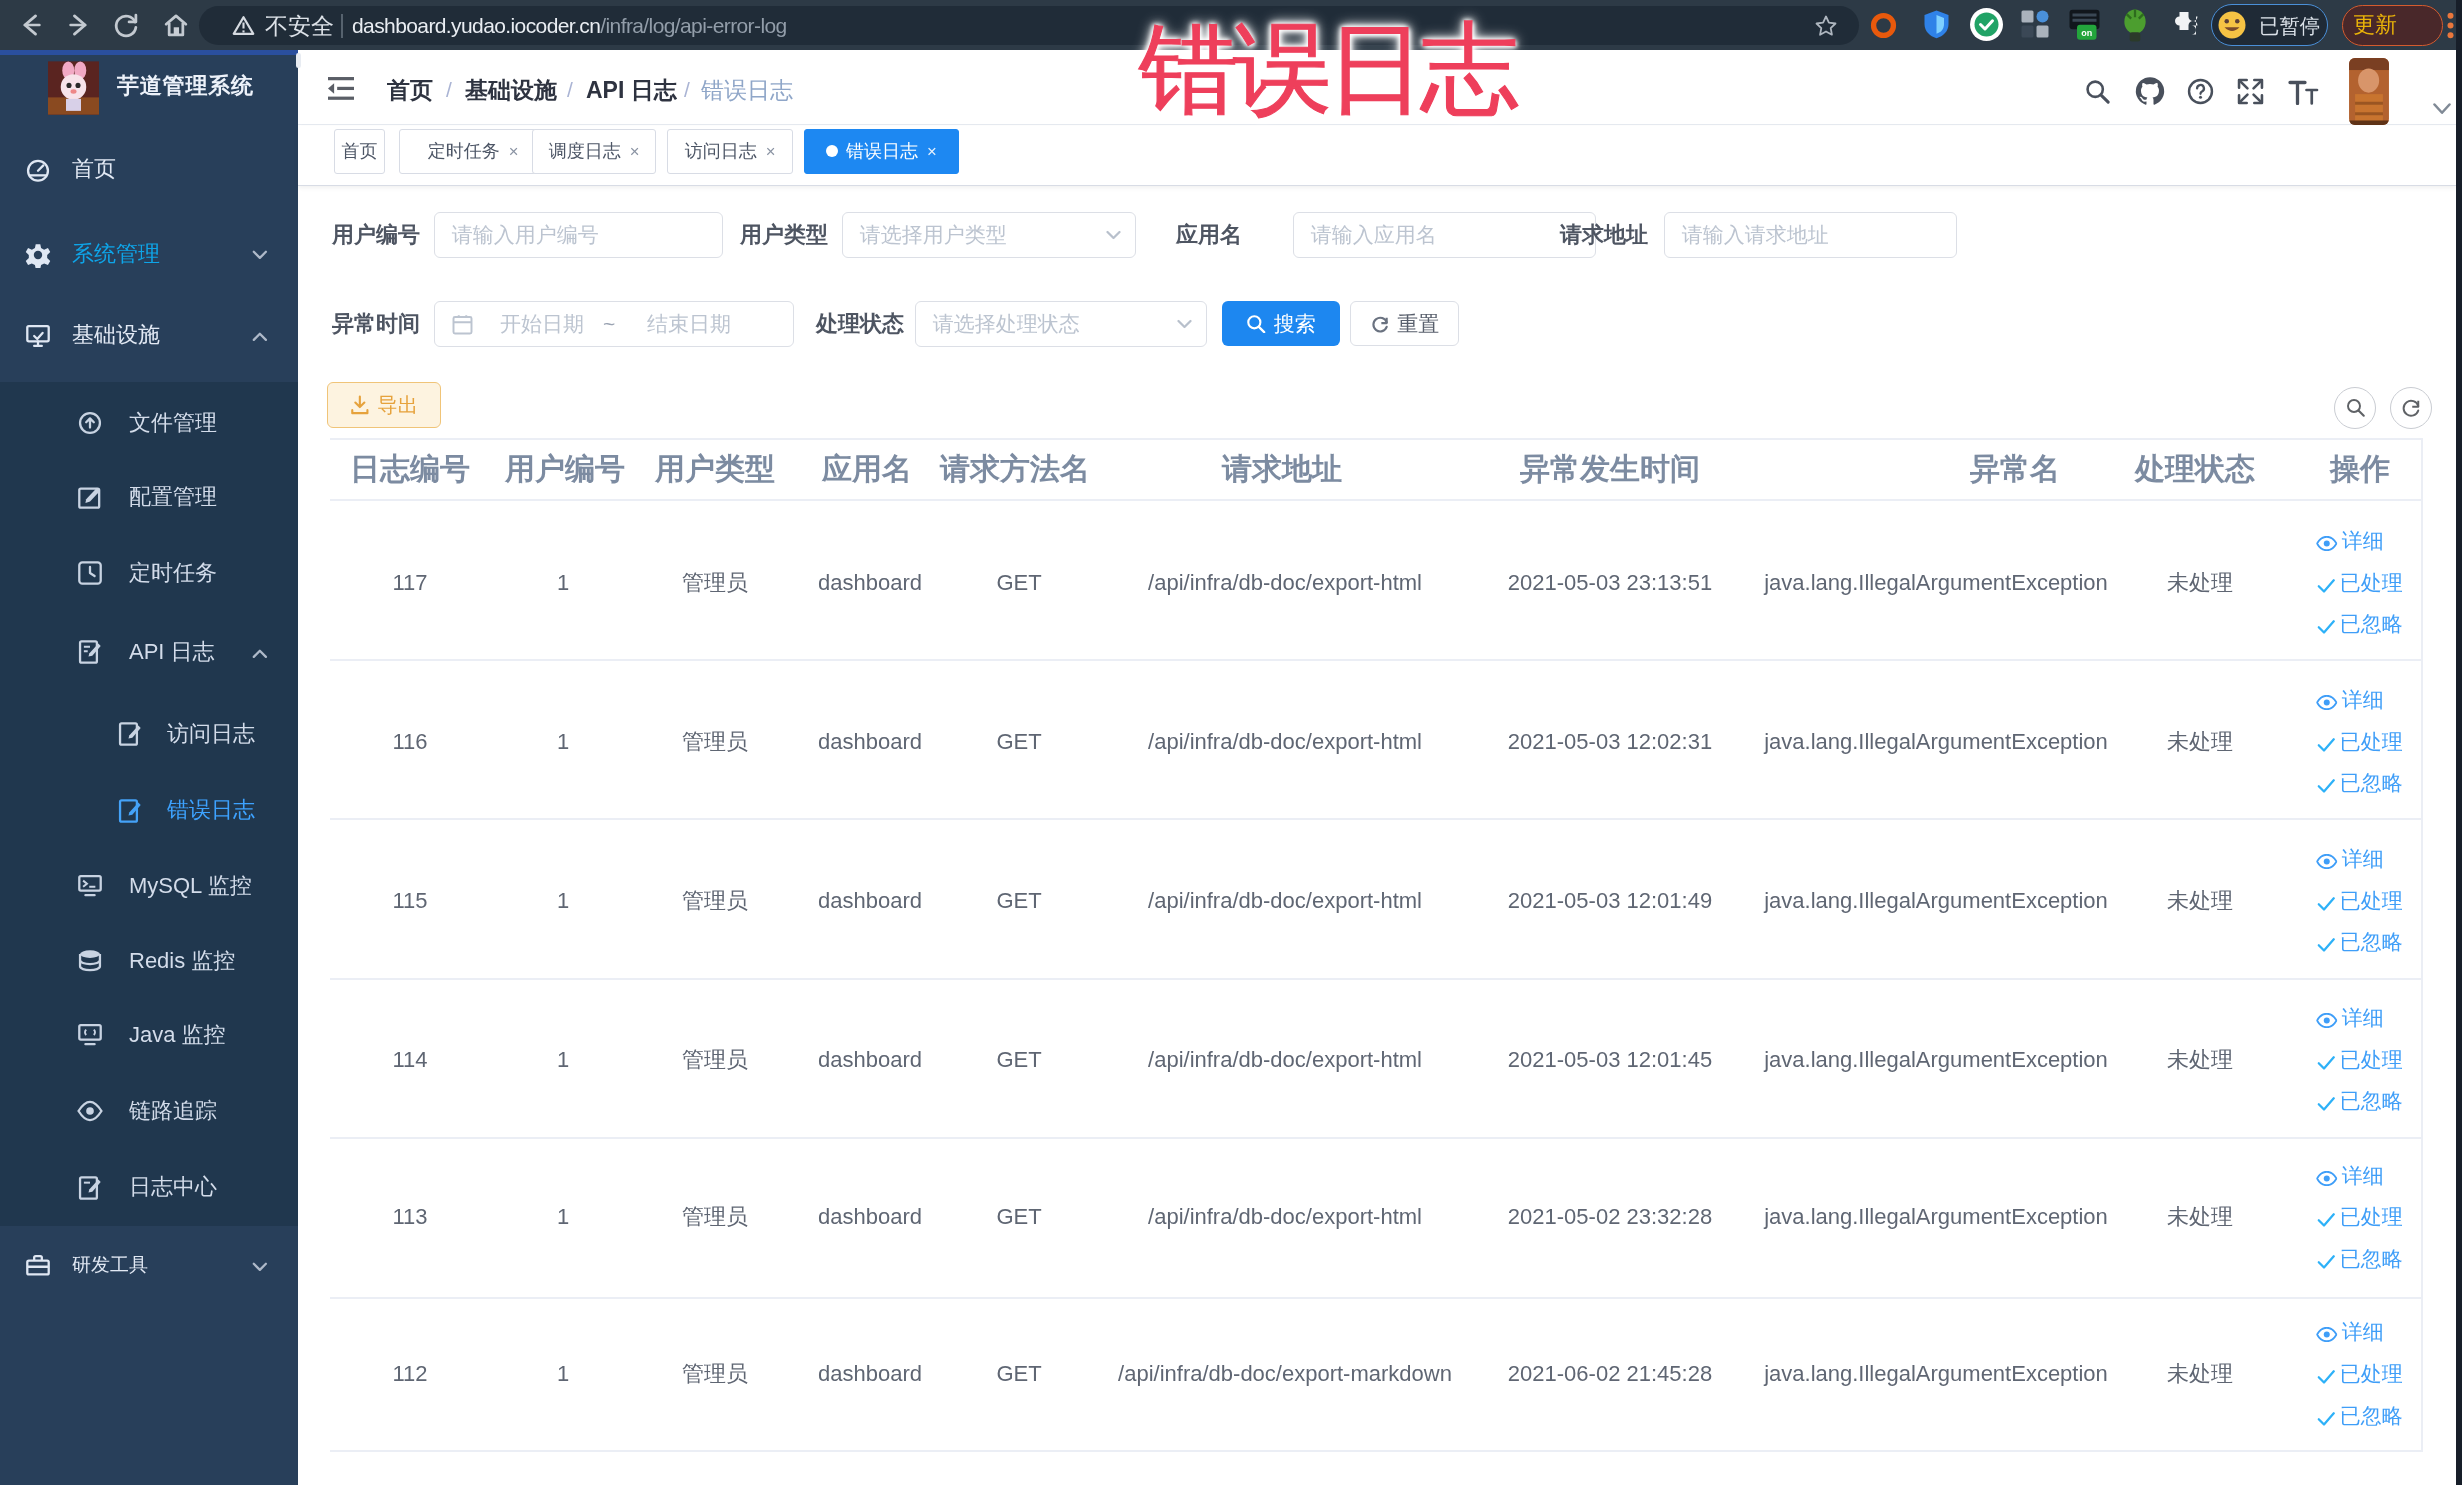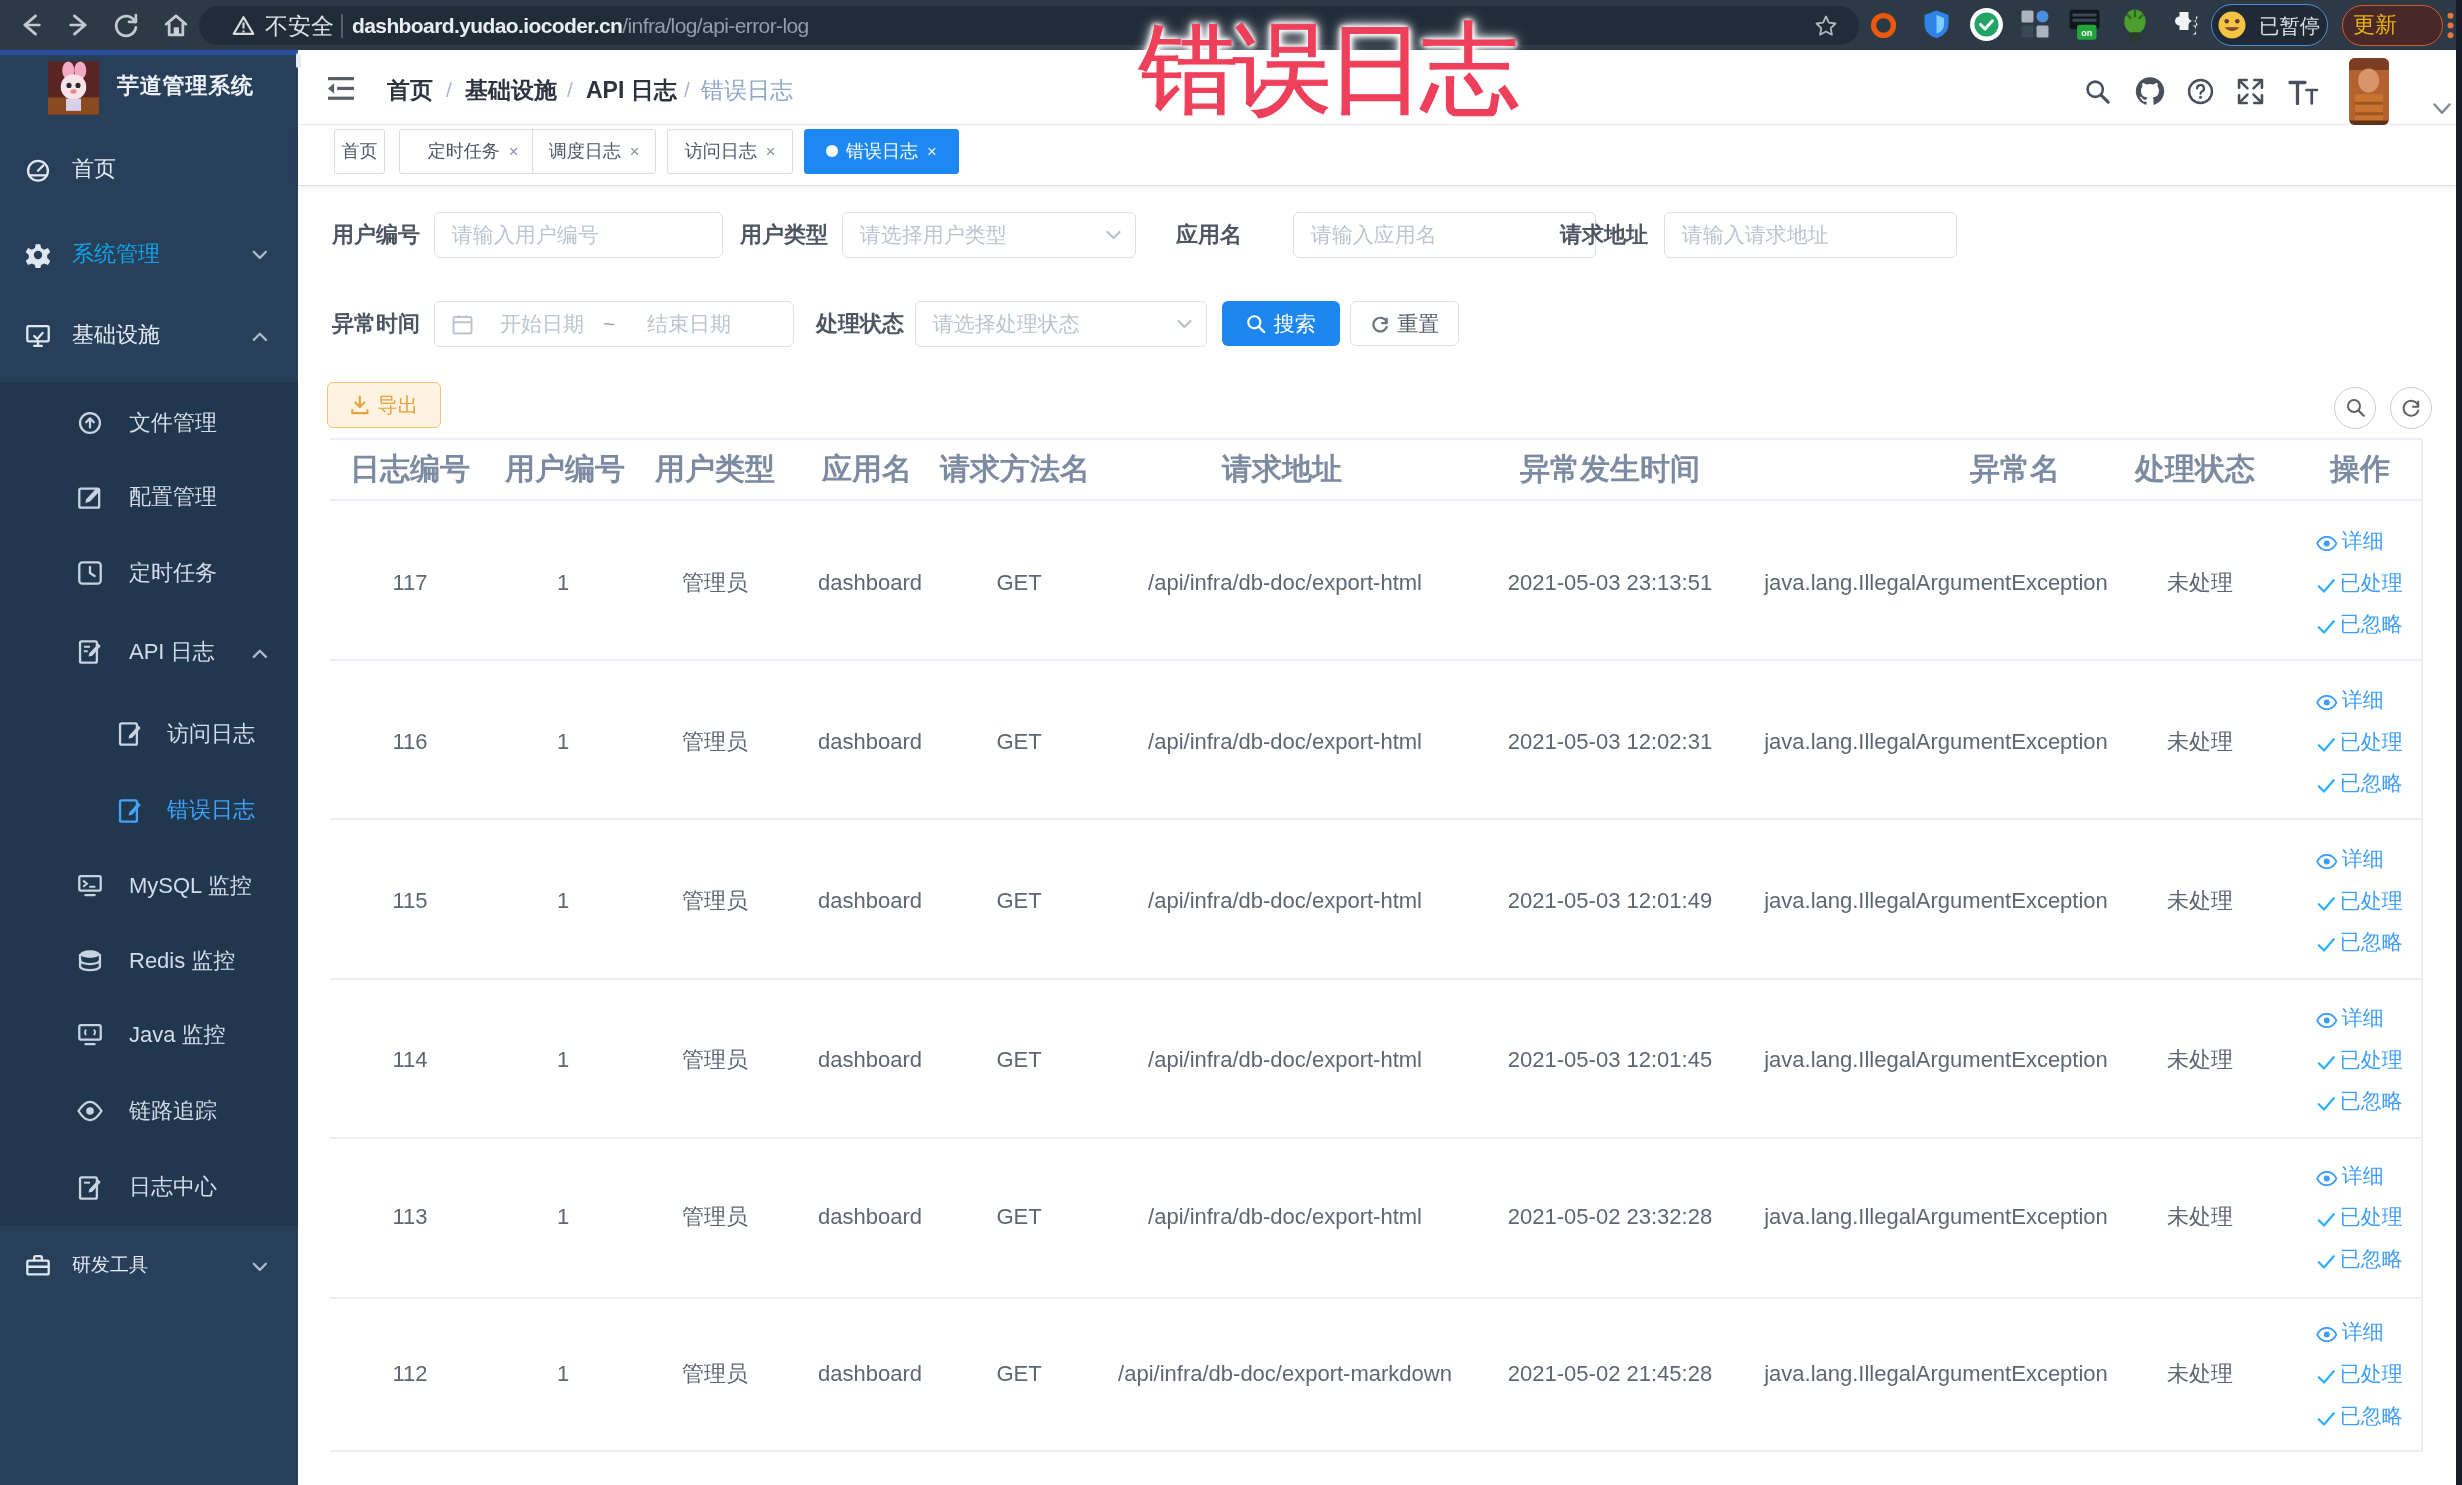--- a/index.html
+++ b/index.html
@@ -62,21 +62,21 @@
         <rect x="22" y="28" width="7" height="10" fill="#c9ced5"></rect>
       </svg>
  <div id="urlpill">
    <svg class="a" style="left:33px;top:9px;width:23px;height:21px" viewBox="0 0 30 28">
           <path d="M15 3 L28 25 H2 Z" fill="none" stroke="#d6dbe1" stroke-width="3" stroke-linejoin="round"></path>
           <rect x="13.6" y="10" width="2.8" height="8" fill="#d6dbe1"></rect>
           <rect x="13.6" y="20.5" width="2.8" height="2.8" fill="#d6dbe1"></rect>
         </svg>
    <span class="l" style="left:66px;top:20.4px;font-size:23px;color:#dde2e8">不安全</span>
    <div class="a" style="left:142px;top:7.6px;width:1.5px;height:24px;background:#56626e"></div>
-   <span class="l" style="left:153px;top:20.4px;font-size:21px;letter-spacing:-0.6px"><span style="color:#e9edf2;font-weight:700">dashboard.yudao.iocoder.cn</span><span style="color:#929da9">/infra/log/api-error-log</span></span>
+   <span class="l" style="left:153px;top:20.4px;font-size:21px;letter-spacing:-0.6px"><span style="color:#e9edf2;font-weight:400">dashboard.yudao.iocoder.cn</span><span style="color:#929da9">/infra/log/api-error-log</span></span>
    <svg class="a" style="right:21px;top:7.6px;width:24px;height:24px" viewBox="0 0 24 24">
           <path d="M12 2.5 L14.9 8.6 21.5 9.5 16.7 14.1 17.9 20.7 12 17.5 6.1 20.7 7.3 14.1 2.5 9.5 9.1 8.6 Z" fill="none" stroke="#aeb6bf" stroke-width="1.8" stroke-linejoin="round"></path>
         </svg>
  </div>
  <svg class="a" style="left:1869px;top:10.6px;width:29px;height:29px" viewBox="0 0 38 38">
         <circle cx="19" cy="19" r="13" fill="none" stroke="#e8590c" stroke-width="7"></circle>
       </svg>
  <svg class="a" style="left:1923px;top:9px;width:27px;height:30px" viewBox="0 0 36 40">
         <path d="M18 2 L34 8 V20 C34 30 27 36 18 39 C9 36 2 30 2 20 V8 Z" fill="#2f82e8"></path>
         <path d="M18 8 L28 12 V20 C28 27 24 31 18 33 Z" fill="#7fd0ff"></path>
@@ -478,21 +478,21 @@
  <span class="lnk" style="left:2360px;top:1259px"><svg width="18" height="15" viewBox="0 0 24 20">
           <path d="M2 11 l7 7 L22 3" fill="none" stroke="#2db1f8" stroke-width="3" stroke-linecap="round" stroke-linejoin="round"></path>
         </svg>已忽略</span>
 
  <span class="td" style="left:410px;top:1374px">112</span>
       <span class="td" style="left:563px;top:1374px">1</span>
       <span class="td" style="left:715px;top:1374px">管理员</span>
       <span class="td" style="left:870px;top:1374px">dashboard</span>
       <span class="td" style="left:1019px;top:1374px">GET</span>
       <span class="td" style="left:1285px;top:1374px">/api/infra/db-doc/export-markdown</span>
-      <span class="td" style="left:1610px;top:1374px">2021-05-02 21:45:28</span>
+      <span class="td" style="left:1610px;top:1374px">2021-06-02 21:45:28</span>
       <span class="td" style="left:1936px;top:1374px">java.lang.IllegalArgumentException</span>
       <span class="td" style="left:2200px;top:1374px">未处理</span>
  <span class="lnk" style="left:2350px;top:1332px"><svg width="21" height="15" viewBox="0 0 28 20">
           <path d="M1 10 C5 3 9 1 14 1 s9 2 13 9 c-4 7-8 9-13 9 S5 17 1 10 z" fill="none" stroke="#3f9ef8" stroke-width="2.4"></path>
           <circle cx="14" cy="10" r="4" fill="#3f9ef8"></circle>
         </svg>详细</span>
  <span class="lnk" style="left:2360px;top:1374px"><svg width="18" height="15" viewBox="0 0 24 20">
           <path d="M2 11 l7 7 L22 3" fill="none" stroke="#2db1f8" stroke-width="3" stroke-linecap="round" stroke-linejoin="round"></path>
         </svg>已处理</span>
  <span class="lnk" style="left:2360px;top:1416px"><svg width="18" height="15" viewBox="0 0 24 20">

